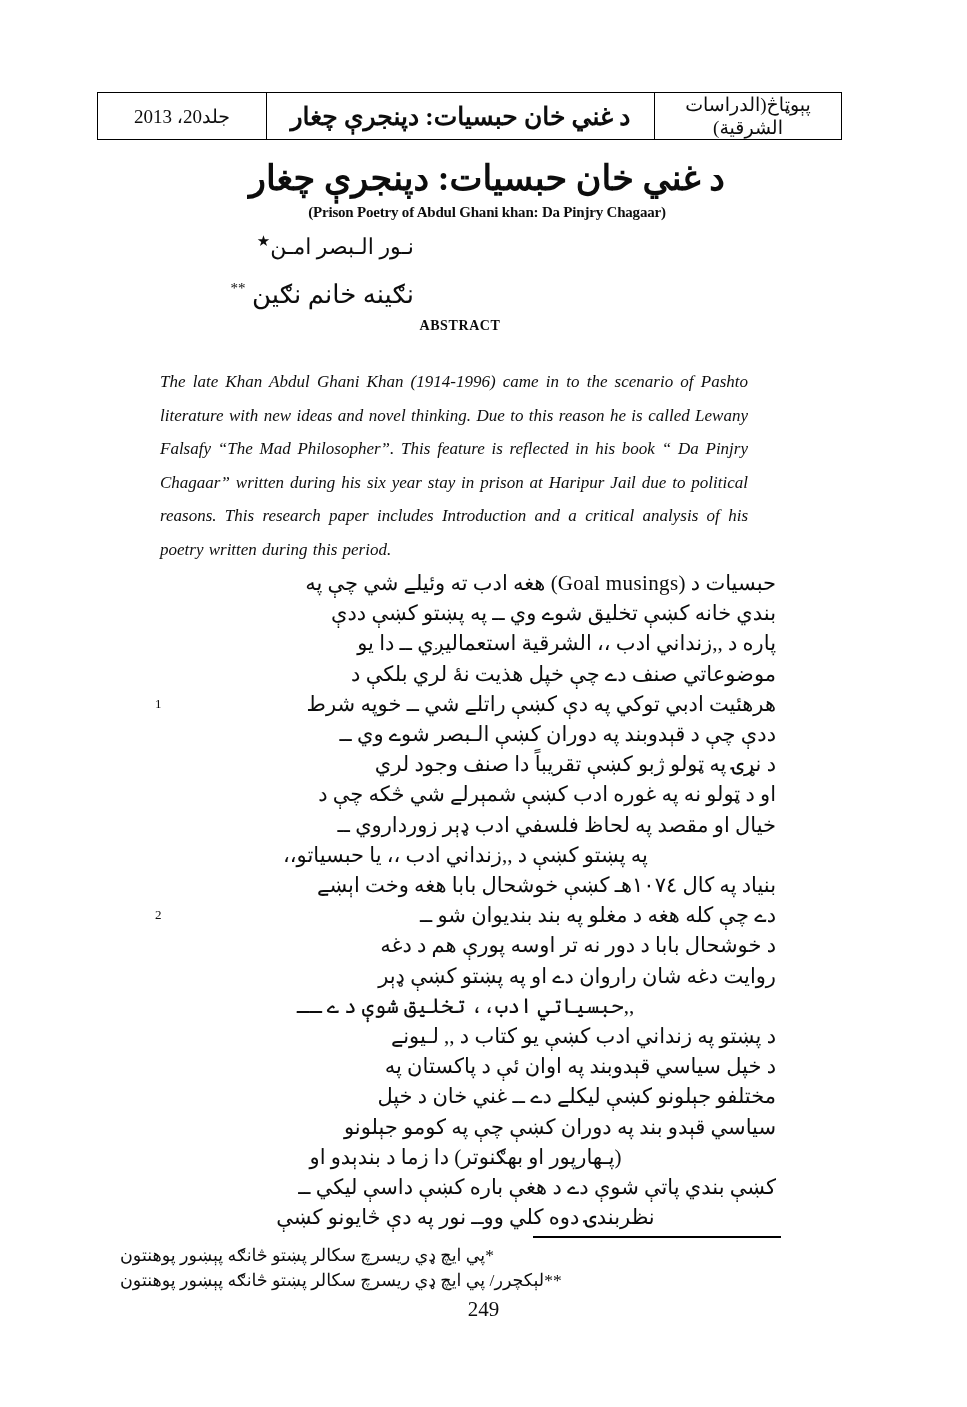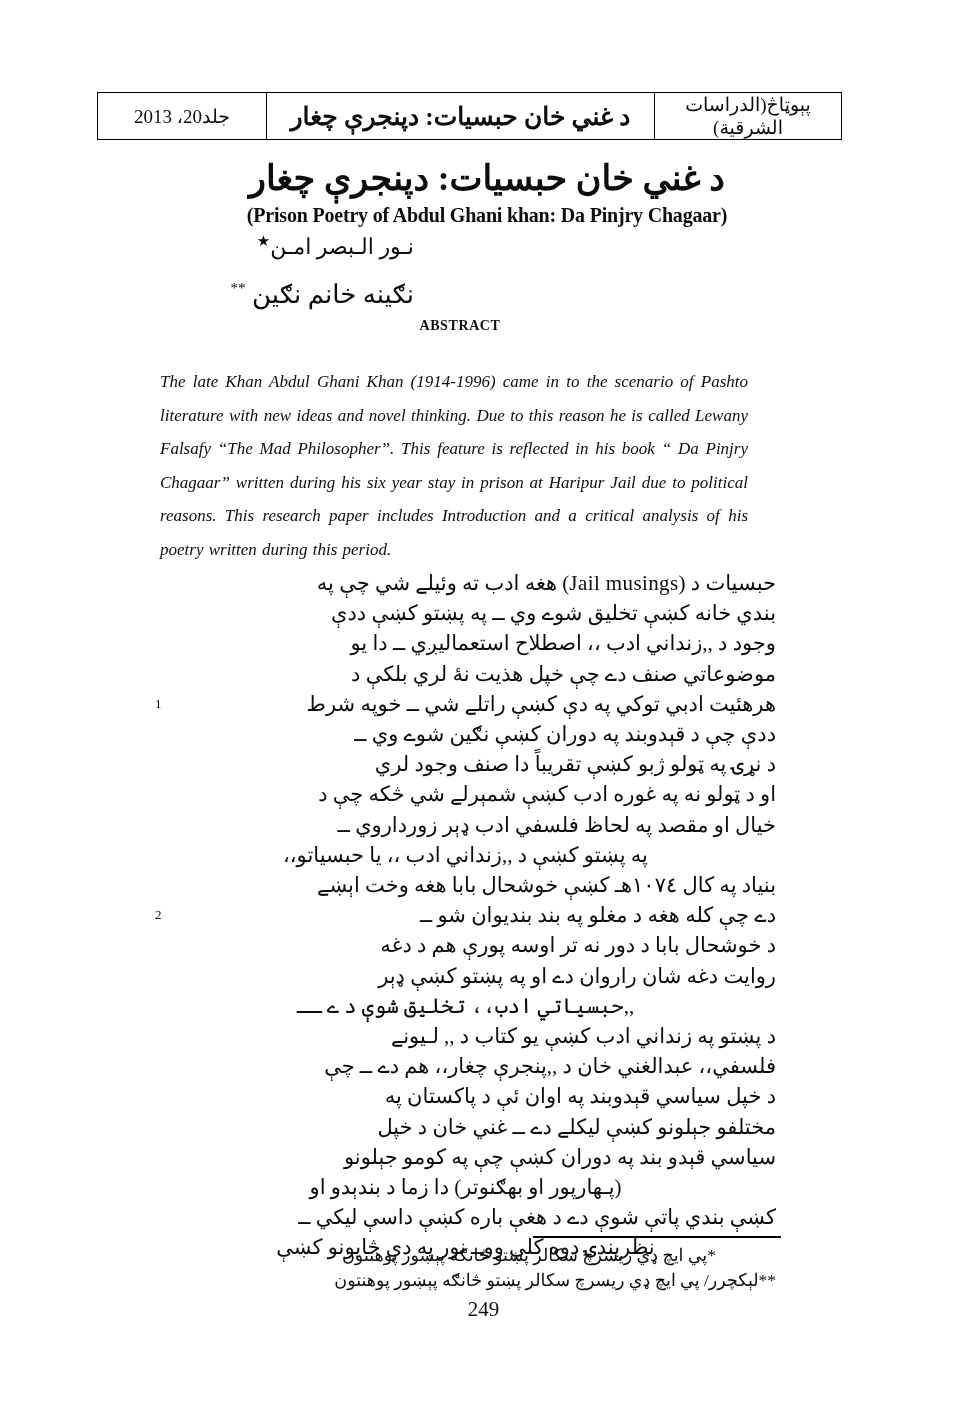--- a/index.html
+++ b/index.html
@@ -66,21 +66,21 @@
   }
   .title-pashto {
     direction: rtl;
     font-size: 35px;
     font-weight: bold;
     letter-spacing: 3px;
     line-height: 1.35;
     margin-bottom: 2px;
   }
   .title-english {
-    font-size: 20px;
+    font-size: 15px;
     font-weight: bold;
     font-family: "Liberation Serif", "DejaVu Serif", serif;
     letter-spacing: -0.2px;
     margin-top: 1px;
   }
 
   
   .authors {
     position: absolute;
     left: 84px;
@@ -183,21 +183,21 @@
     width: 248px;
     height: 0;
     border-top: 2.6px solid #000000;
   }
   .footnotes {
     position: absolute;
     right: 162px;
     left: 120px;
     top: 1243px;
     direction: rtl;
-    text-align: right;
+    text-align: left;
     font-size: 17.5px;
     line-height: 25px;
     letter-spacing: 0.4px;
   }
   .footnotes .fn-line {
     display: block;
     white-space: nowrap;
   }
   .fn-1 { padding-right: 60px; }
   .fn-2 { padding-right: 0px; }
@@ -241,37 +241,37 @@
     </div>
   </div>
 
   <div class="abstract-heading">ABSTRACT</div>
   <div class="abstract-body">The late Khan Abdul Ghani Khan (1914-1996) came in to the scenario of Pashto literature with new ideas and novel thinking. Due to this   reason he is called Lewany Falsafy “The Mad Philosopher”. This feature is reflected in his book “ Da Pinjry Chagaar” written during his six year stay in prison at Haripur Jail due to political reasons.   This research paper includes Introduction and a critical analysis of his poetry written during this period.</div>
 
   <div class="body-rtl">
 
     <p>
       <span class="ln spread">
-        <span>حبسيات د <span class="latin-inline">(Jail musings)</span> هغه ادب ته وئيلے شي چې په</span>
+        <span>حبسيات د <span class="latin-inline">(Goal musings)</span> هغه ادب ته وئيلے شي چې په</span>
       </span>
       <span class="ln spread">
         <span>بندي خانه کښې تخليق شوے وي ــ په پښتو کښې ددې</span>
       </span>
       <span class="ln spread">
-        <span>وجود د ,,زنداني ادب ،، اصطلاح استعماليږي ــ دا يو</span>
+        <span>پاره د ,,زنداني ادب ،، الشرقية استعماليږي ــ دا يو</span>
       </span>
       <span class="ln spread">
         <span>موضوعاتي صنف دے چې خپل هذيت نۀ لري بلکې د</span>
       </span>
       <span class="ln spread">
         <span>هرهئيت ادبي توکي په دې کښې راتلے شي ــ خوپه شرط</span>
           <sup class="fnref">1</sup>
       </span>
       <span class="ln spread">
-        <span>ددې چې د قېدوبند په دوران کښې نګين شوے وي ــ</span>
+        <span>ددې چې د قېدوبند په دوران کښې الـبصر شوے وي ــ</span>
       </span>
       <span class="ln spread">
         <span>د نړۍ په ټولو ژبو کښې تقريباً دا صنف وجود لري</span>
       </span>
       <span class="ln spread">
         <span>او د ټولو نه په غوره ادب کښې شمېرلے شي څکه چې د</span>
       </span>
       <span class="ln spread">
         <span>خيال او مقصد په لحاظ فلسفي ادب ډېر زورداروي ــ</span>
       </span>
@@ -295,23 +295,20 @@
         <span>روايت دغه شان راروان دے او په پښتو کښې ډېر</span>
       </span>
       <span class="ln center">
         <span>,,حبسياتي ادب،، تخليق شوې د ے ــ</span>
       </span>
     </p>
 
     <p>
       <span class="ln spread">
         <span>د پښتو په زنداني ادب کښې يو کتاب د ,, لـيونے</span>
-      </span>
-      <span class="ln spread">
-        <span>فلسفي،، عبدالغني خان د ,,پنجرې چغار،، هم دے ــ چې</span>
       </span>
       <span class="ln spread">
         <span>د خپل سياسي قېدوبند په اوان ئې د پاکستان په</span>
       </span>
       <span class="ln spread">
         <span>مختلفو جېلونو کښې ليکلے دے        ــ غني خان د خپل</span>
       </span>
       <span class="ln spread">
         <span>سياسي قېدو بند په دوران کښې چې په کومو جېلونو</span>
       </span>

